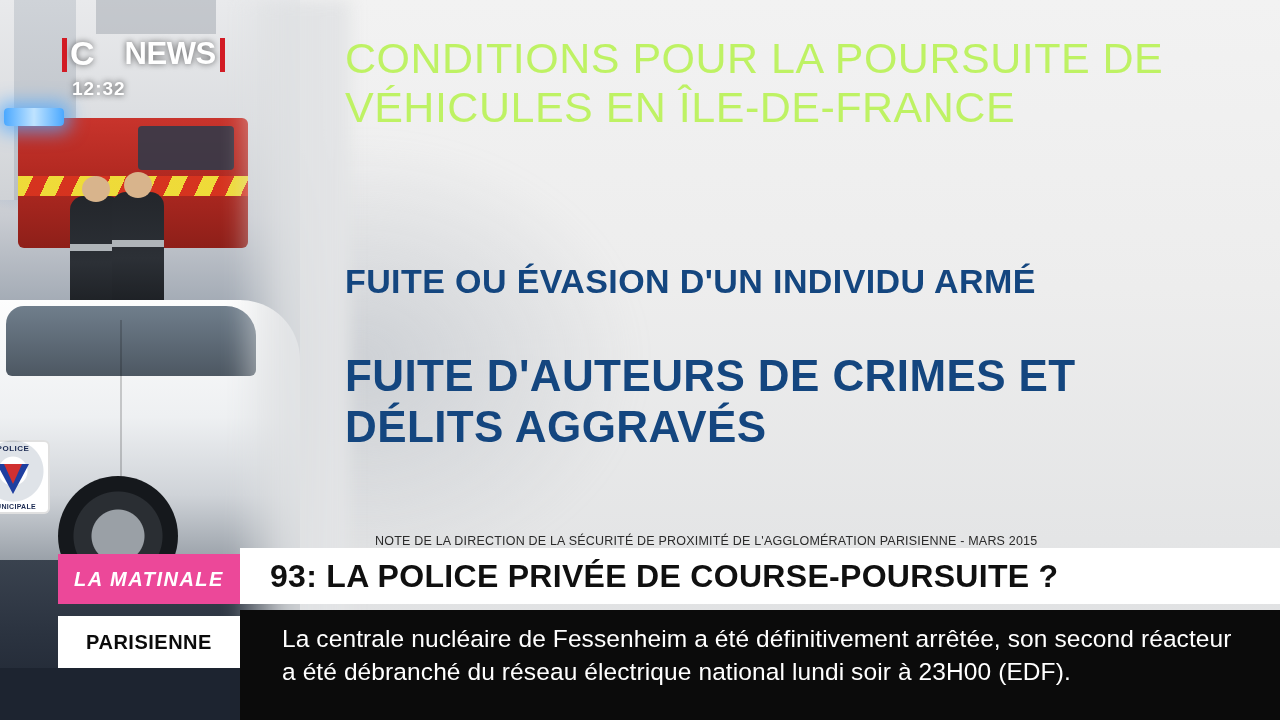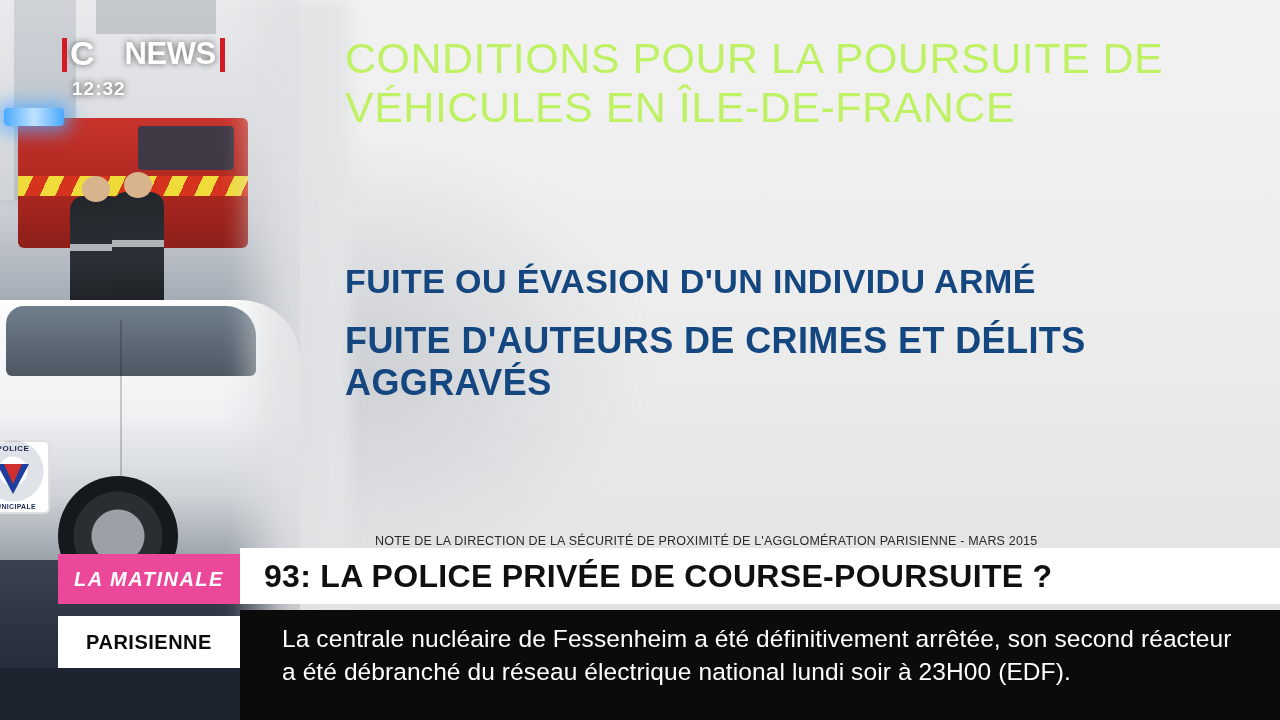--- a/index.html
+++ b/index.html
@@ -122,21 +122,21 @@
   .head-title {
     position:absolute; left:345px; top:34px; width:900px;
     font-size:43px; line-height:1.14; font-weight:400; letter-spacing:.5px;
     color:#bef264; text-transform:uppercase;
   }
   .bullet {
     position:absolute; left:345px; font-weight:bold; color:#14467f;
     text-transform:uppercase; letter-spacing:.4px; line-height:1.16;
   }
   .bullet.b1 { top:262px; font-size:34px; width:880px; }
-  .bullet.b2 { top:320px; font-size:36px; width:760px; }
+  .bullet.b2 { top:350px; font-size:44px; width:760px; }
 
   .source-note {
     position:absolute; left:345px; top:534px; width:860px;
     font-size:12.5px; letter-spacing:.2px; color:#2a2a2a; text-transform:uppercase;margin-left:30px;
   }
 
   
   .logo {
     position:absolute; left:70px; top:36px; display:flex; align-items:center; gap:4px;
   }
@@ -166,21 +166,21 @@
     background:#ec4899; display:flex; align-items:center; justify-content:center;
   }
   .show-tag span {
     color:#fff; font-size:20px; font-weight:bold; font-style:italic; letter-spacing:1.5px;
   }
   .headline-bar {
     position:absolute; left:240px; top:548px; width:1040px; height:56px;
     background:#fff; display:flex; align-items:center;
   }
   .headline-bar span {
-    color:#101010; font-size:32px; font-weight:bold; letter-spacing:.3px; padding-left:24px;
+    color:#101010; font-size:32px; font-weight:bold; letter-spacing:.3px; padding-left:30px;
     text-transform:uppercase;
   }
   .ticker-tag {
     position:absolute; left:58px; top:616px; width:182px; height:52px;
     background:#fff; display:flex; align-items:center; justify-content:center;
   }
   .ticker-tag span {
     color:#0b0b0b; font-size:20px; font-weight:bold; letter-spacing:.5px;
   }
   .ticker {

